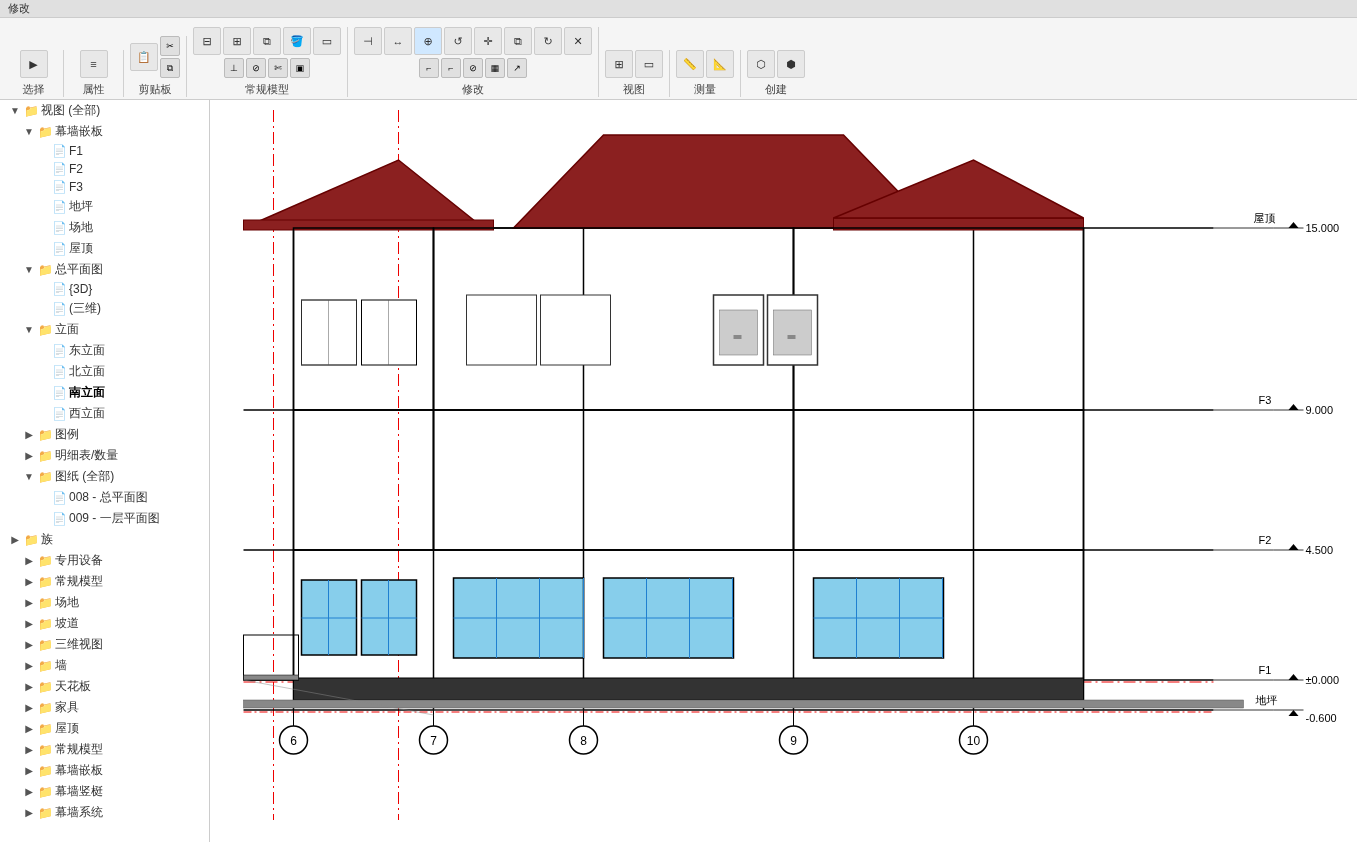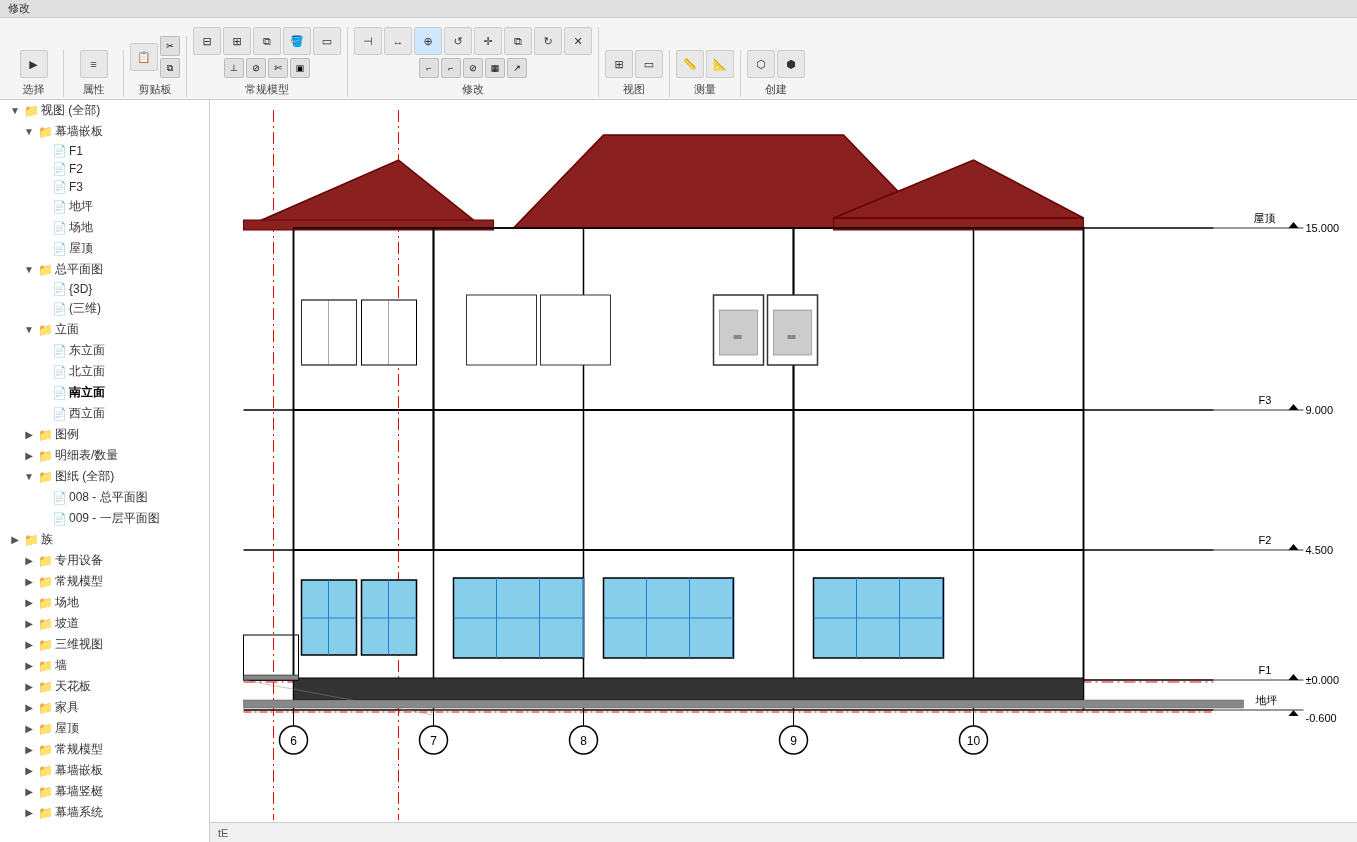--- a/index.html
+++ b/index.html
@@ -574,18 +574,15 @@
       <line x1="220" y1="626" x2="220" y2="610" stroke="#000" stroke-width="1"></line>
       <line x1="370" y1="626" x2="370" y2="610" stroke="#000" stroke-width="1"></line>
       <line x1="580" y1="626" x2="580" y2="610" stroke="#000" stroke-width="1"></line>
       <line x1="760" y1="626" x2="760" y2="610" stroke="#000" stroke-width="1"></line>
 
       <line x1="30" y1="580" x2="220" y2="615" stroke="#888" stroke-width="0.5"></line>
       <line x1="220" y1="610" x2="370" y2="610" stroke="#888" stroke-width="0.5"></line>
     </svg>
 
     
-    <div id="statusbar">
-      <span>tE</span>
-    </div>
   </div>
 
 </div>
 
 </body></html>

